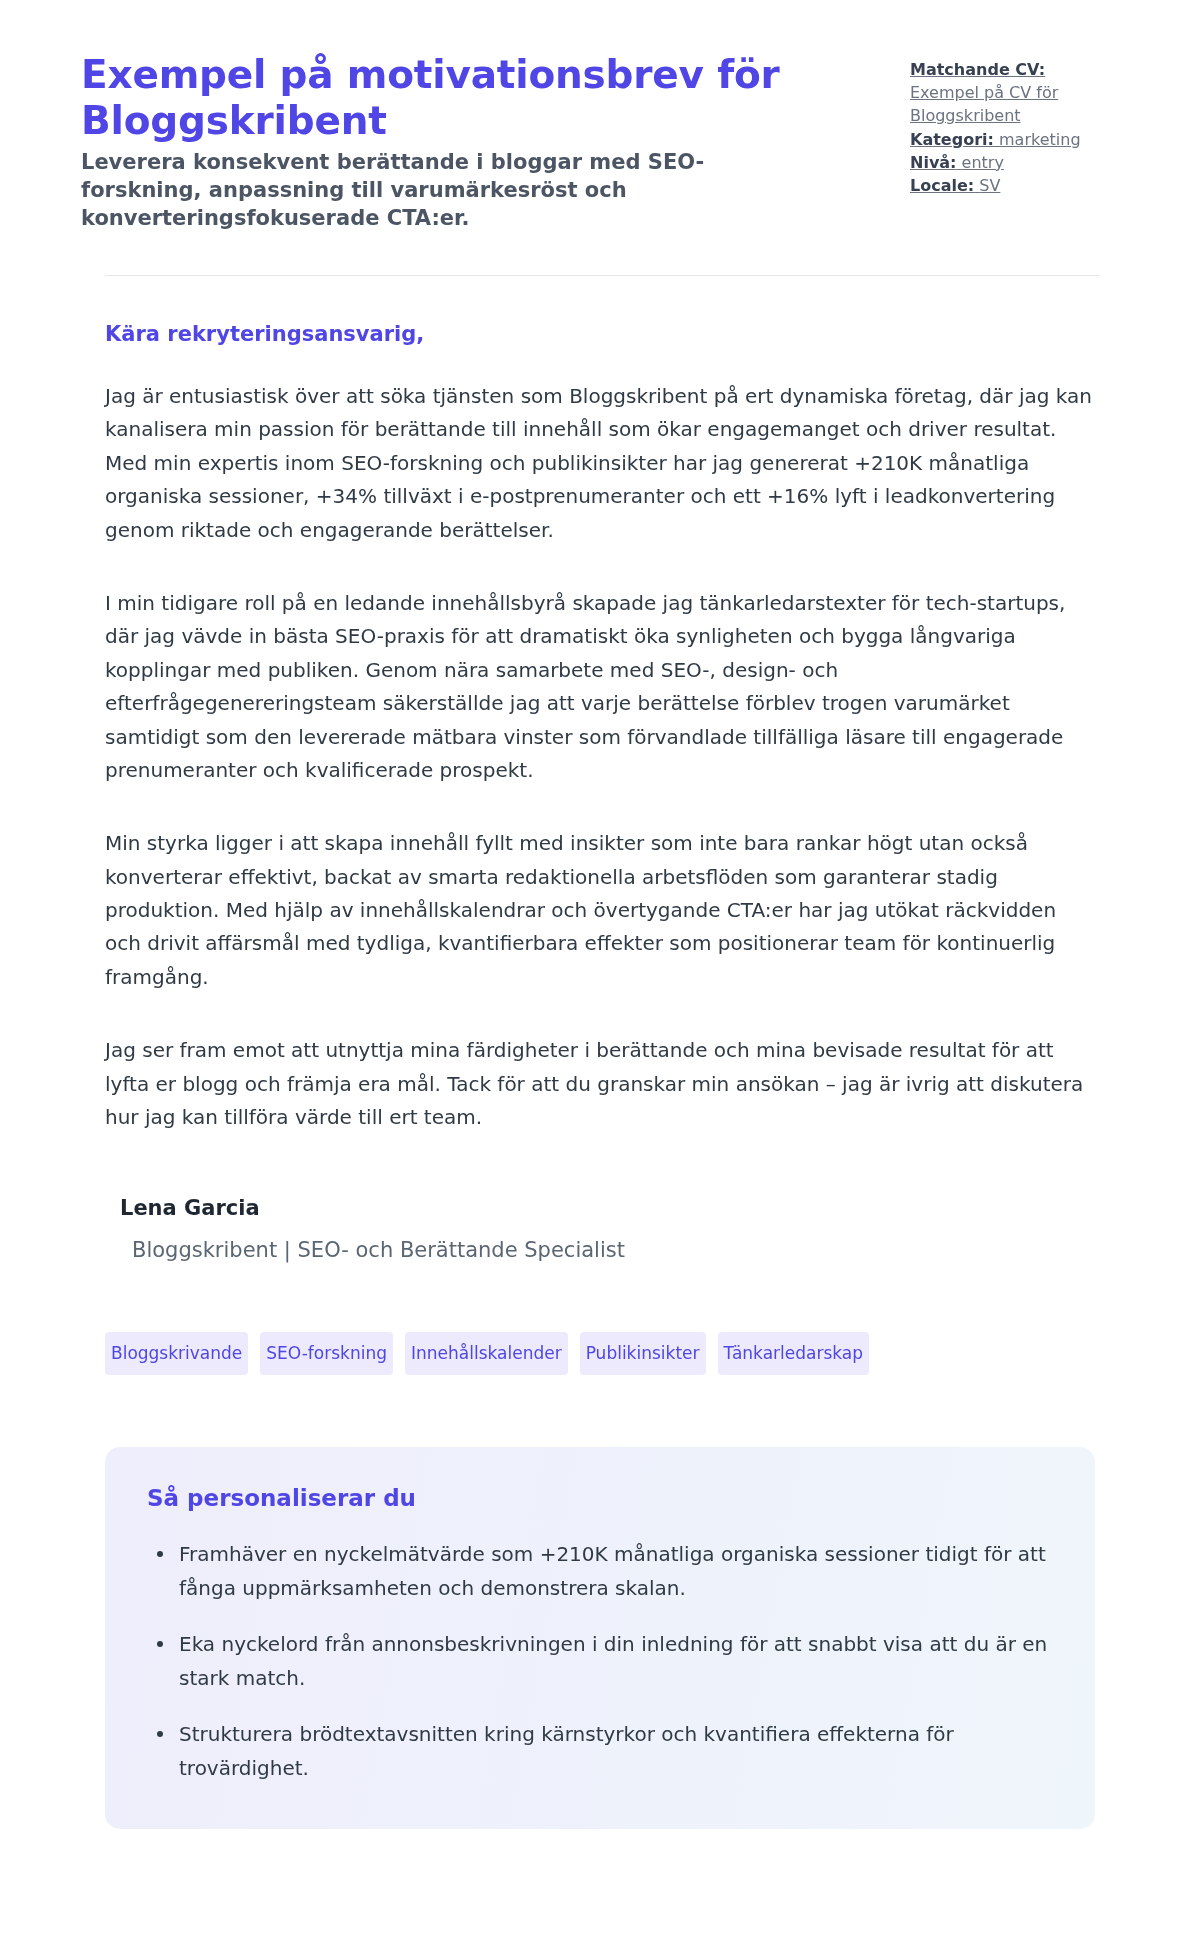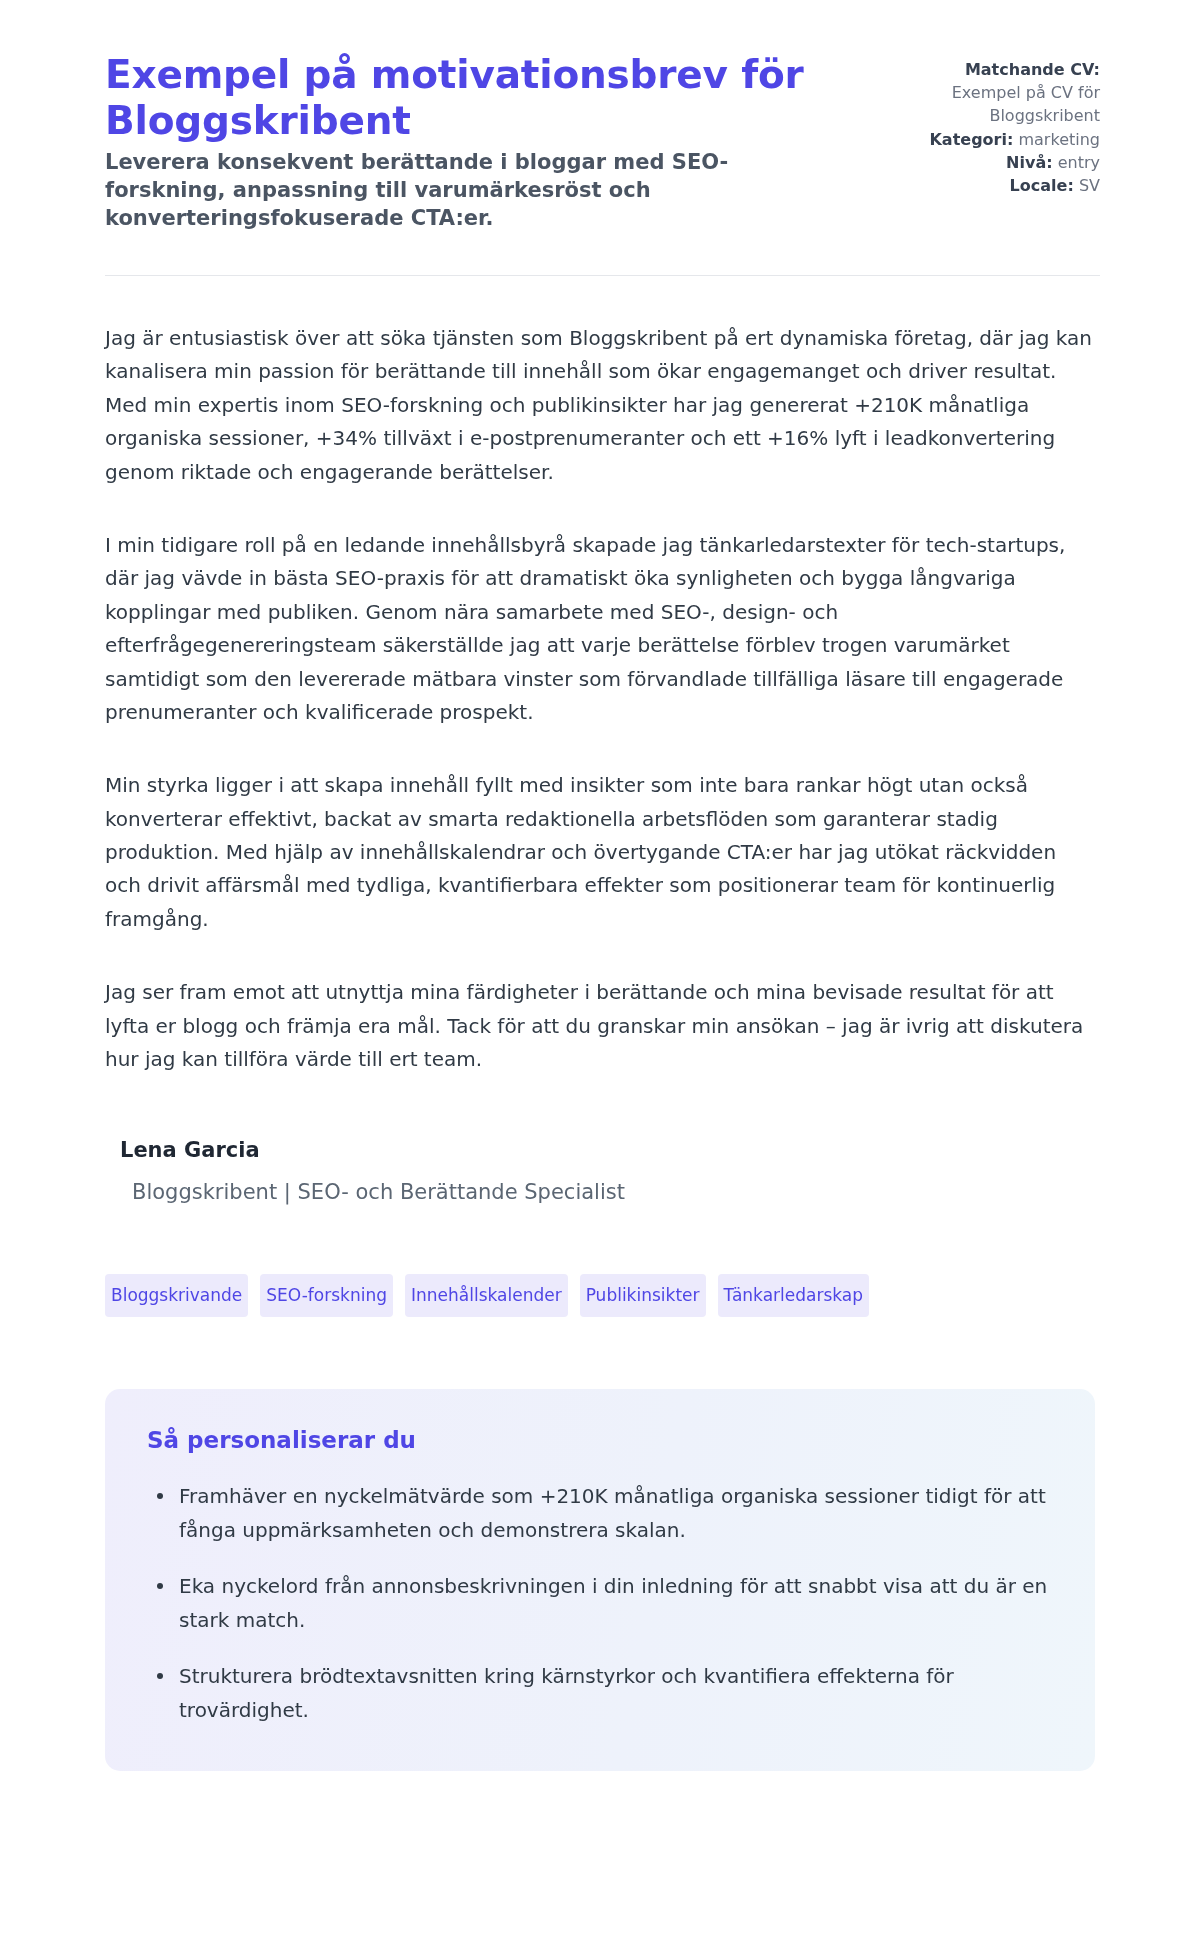--- a/index.html
+++ b/index.html
@@ -21,21 +21,21 @@
     padding: 0;
     position: relative;
     background: #ffffff;
   }
 
   
   .header {
     display: flex;
     align-items: flex-start;
     justify-content: space-between;
-    padding: 52px 100px 0 105px;
+    padding: 52px 100px 0 81px;
     box-sizing: border-box;
   }
   .header-left {
     max-width: 700px;
     flex: 0 1 auto;
   }
   .doc-title {
     font-size: 39px;
     line-height: 1.17;
     font-weight: bold;
@@ -45,27 +45,28 @@
   }
   .doc-subtitle {
     font-size: 21px;
     line-height: 1.33;
     font-weight: bold;
     color: #4b5563;
     margin: 0;
     max-width: 640px;
   }
   .header-meta {
-    text-align: right;
+    text-align: left;
     font-size: 16px;
     line-height: 1.45;
     color: #6b7280;
     padding-top: 6px;
     white-space: normal;
     max-width: 190px;
+    text-decoration: underline;
   }
   .meta-row { display: block; }
   .meta-label {
     font-weight: bold;
     color: #374151;
   }
   .meta-value { color: #6b7280; }
 
   
   .divider {
@@ -197,20 +198,21 @@
       <span class="meta-row">
         <span class="meta-label">Locale:</span>
         <span class="meta-value">SV</span>
       </span>
     </div>
   </div>
 
   <div class="divider"></div>
 
   <div class="letter">
+    <p class="salutation">Kära rekryteringsansvarig,</p>
     <p class="para">Jag är entusiastisk över att söka tjänsten som Bloggskribent på ert dynamiska företag, där jag kan kanalisera min passion för berättande till innehåll som ökar engagemanget och driver resultat. Med min expertis inom SEO-forskning och publikinsikter har jag genererat +210K månatliga organiska sessioner, +34% tillväxt i e-postprenumeranter och ett +16% lyft i leadkonvertering genom riktade och engagerande berättelser.</p>
     <p class="para">I min tidigare roll på en ledande innehållsbyrå skapade jag tänkarledarstexter för tech-startups, där jag vävde in bästa SEO-praxis för att dramatiskt öka synligheten och bygga långvariga kopplingar med publiken. Genom nära samarbete med SEO-, design- och efterfrågegenereringsteam säkerställde jag att varje berättelse förblev trogen varumärket samtidigt som den levererade mätbara vinster som förvandlade tillfälliga läsare till engagerade prenumeranter och kvalificerade prospekt.</p>
     <p class="para">Min styrka ligger i att skapa innehåll fyllt med insikter som inte bara rankar högt utan också konverterar effektivt, backat av smarta redaktionella arbetsflöden som garanterar stadig produktion. Med hjälp av innehållskalendrar och övertygande CTA:er har jag utökat räckvidden och drivit affärsmål med tydliga, kvantifierbara effekter som positionerar team för kontinuerlig framgång.</p>
     <p class="para">Jag ser fram emot att utnyttja mina färdigheter i berättande och mina bevisade resultat för att lyfta er blogg och främja era mål. Tack för att du granskar min ansökan – jag är ivrig att diskutera hur jag kan tillföra värde till ert team.</p>
   </div>
 
   <div class="signature">
     <p class="sig-name">Lena Garcia</p>
     <p class="sig-role">Bloggskribent | SEO- och Berättande Specialist</p>
   </div>

